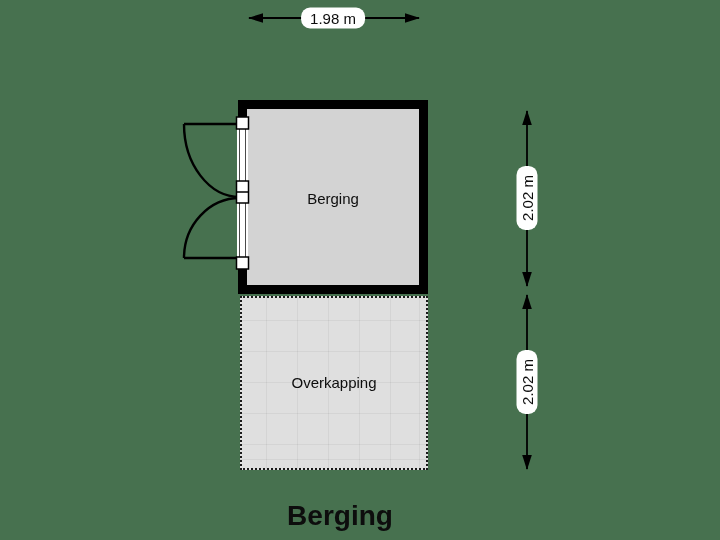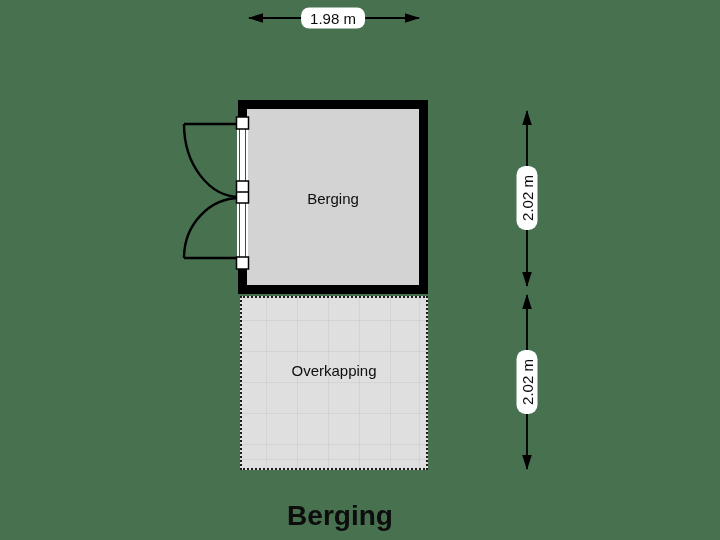--- a/index.html
+++ b/index.html
@@ -118,23 +118,23 @@
 
     <g stroke="#000000" stroke-width="1.8" fill="#000000">
       <line x1="527" y1="295" x2="527" y2="469"></line>
       <polygon points="527,294 522.2,309 531.8,309" stroke="none"></polygon>
       <polygon points="527,470 522.2,455 531.8,455" stroke="none"></polygon>
     </g>
   </svg>
 
   <div class="label room-label" style="left:333px; top:198px;">Berging</div>
 
-  <div class="label room-label" style="left:334px; top:370px;">Overkapping</div>
+  <div class="label room-label" style="left:334px; top:382px;">Overkapping</div>
 
-  <div class="label dim-label" style="left:333px; top:18px;border-radius:8px;">1.98 m</div>
+  <div class="label dim-label" style="left:333px; top:18px;">1.98 m</div>
 
   <div class="label dim-label vertical" style="left:527px; top:198px;">2.02 m</div>
 
   <div class="label dim-label vertical" style="left:527px; top:382px;">2.02 m</div>
 
   <div class="plan-title">Berging</div>
 
 </div>
 
 </body></html>

